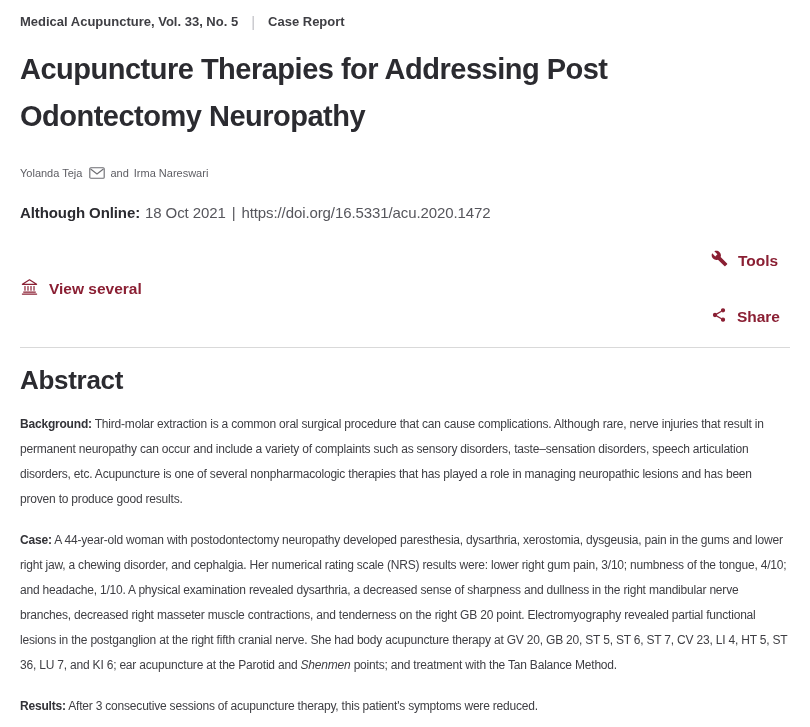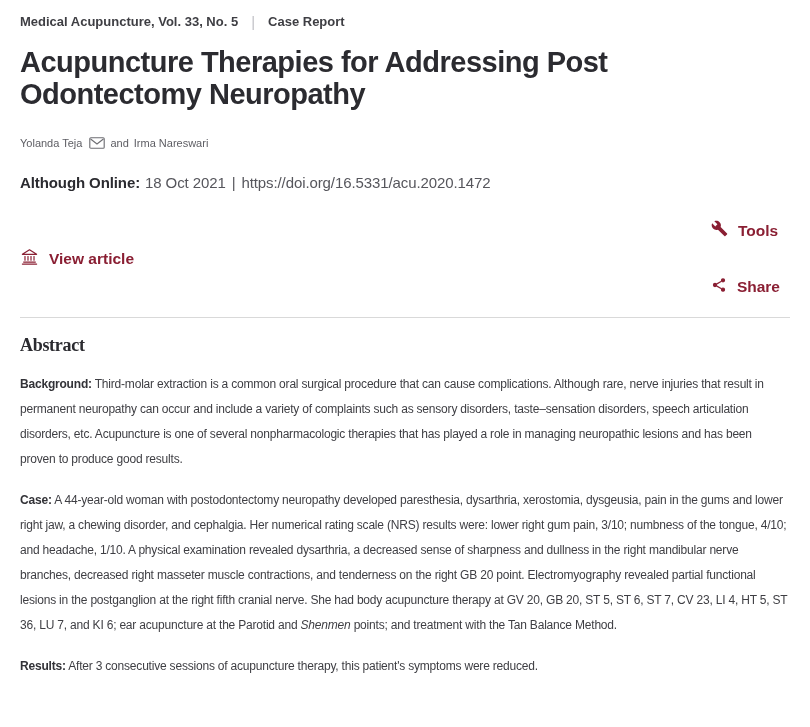--- a/index.html
+++ b/index.html
@@ -13,21 +13,21 @@
   .kicker {
     display: flex; align-items: center;
     font-size: 13px; font-weight: 700; color: #3e3e43;
   }
   .kicker-sep { color: #c2c2c7; font-weight: 400; font-size: 15px; margin: 0 13px; }
   .kicker a { text-decoration: none; color: inherit; cursor: pointer; }
 
   
   .title {
     margin: 16px 0 0 0; max-width: 762px;
-    font-size: 29px; font-weight: 700; line-height: 32px;
+    font-size: 29px; font-weight: 700; line-height: 47px;
     color: #2b2b30; letter-spacing: -0.5px;
   }
 
   
   .authors {
     margin-top: 25px; font-size: 11px; color: #5d5d63;
     display: flex; align-items: center;
   }
   .authors .author { cursor: pointer; }
   .email-icon { margin: 2px 5px 0 7px; display: inline-block; cursor: pointer; }
@@ -48,22 +48,22 @@
     color: #8a1f33; font-size: 15.5px; font-weight: 700;
     text-decoration: none; cursor: pointer;
   }
   .tool svg { flex: 0 0 auto; }
   .toolbar-right { display: flex; gap: 36px; margin-right: 10px; flex-direction: column; }
 
   .divider { border: none; border-top: 1px solid #d9d9d9; margin: 20px 0 0 0; }
 
   
   .abstract-heading {
-    margin: 17px 0 4px 0; font-size: 18px; font-weight: 700;
-    color: #2b2b30; letter-spacing: -0.3px; font-family: Liberation Serif, serif;
+    margin: 17px 0 4px 0; font-size: 26px; font-weight: 700;
+    color: #2b2b30; letter-spacing: -0.3px;
   }
   .abs-para {
     margin: 16px 0 0 0; font-size: 12px; line-height: 25px;
     color: #3e3e43; letter-spacing: -0.2px; max-width: 772px;
   }
   .abs-para .abs-label { font-weight: 700; color: #323237; }
   .abs-para em { font-style: italic; }
 </style>
 </head>
 <body>
@@ -100,21 +100,21 @@
         <svg viewBox="0 0 24 24" width="19" height="19" fill="none" stroke="#8a1f33" stroke-width="1.5" stroke-linecap="round" stroke-linejoin="round">
           <path d="M3 9.2 L12 3.6 L21 9.2 Z"></path>
           <line x1="6.3" y1="12" x2="6.3" y2="16.6"></line>
           <line x1="10.1" y1="12" x2="10.1" y2="16.6"></line>
           <line x1="13.9" y1="12" x2="13.9" y2="16.6"></line>
           <line x1="17.7" y1="12" x2="17.7" y2="16.6"></line>
           <line x1="4.6" y1="19" x2="19.4" y2="19"></line>
           <line x1="3" y1="21.6" x2="21" y2="21.6"></line>
         </svg>
       </span>
-      <span>View article</span>
+      <span>View several</span>
     </a>
 
     <div class="toolbar-right">
       <a class="tool">
         <span>
           <svg viewBox="0 0 24 24" width="17" height="17" fill="#8a1f33">
             <path d="M22.7 19l-9.1-9.1c.9-2.3.4-5-1.5-6.9-2-2-5-2.4-7.4-1.3L9 6 6 9 1.6 4.7C.4 7.1.9 10.1 2.9 12.1c1.9 1.9 4.6 2.4 6.9 1.5l9.1 9.1c.4.4 1 .4 1.4 0l2.3-2.3c.5-.4.5-1.1.1-1.4z"></path>
           </svg>
         </span>
         <span>Tools</span>

